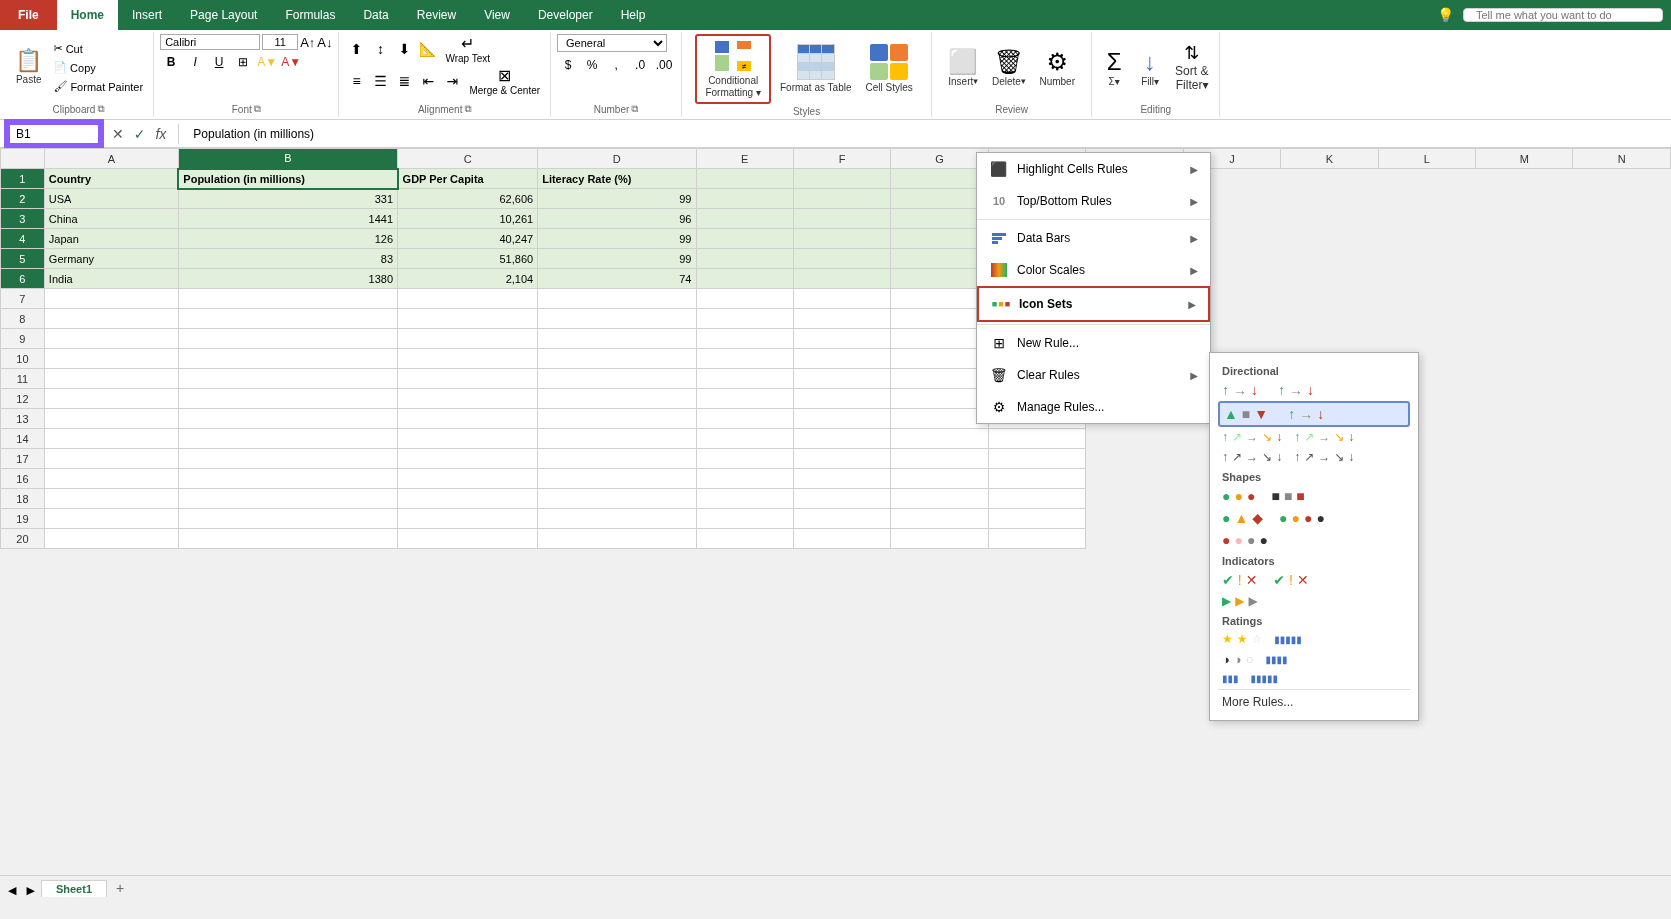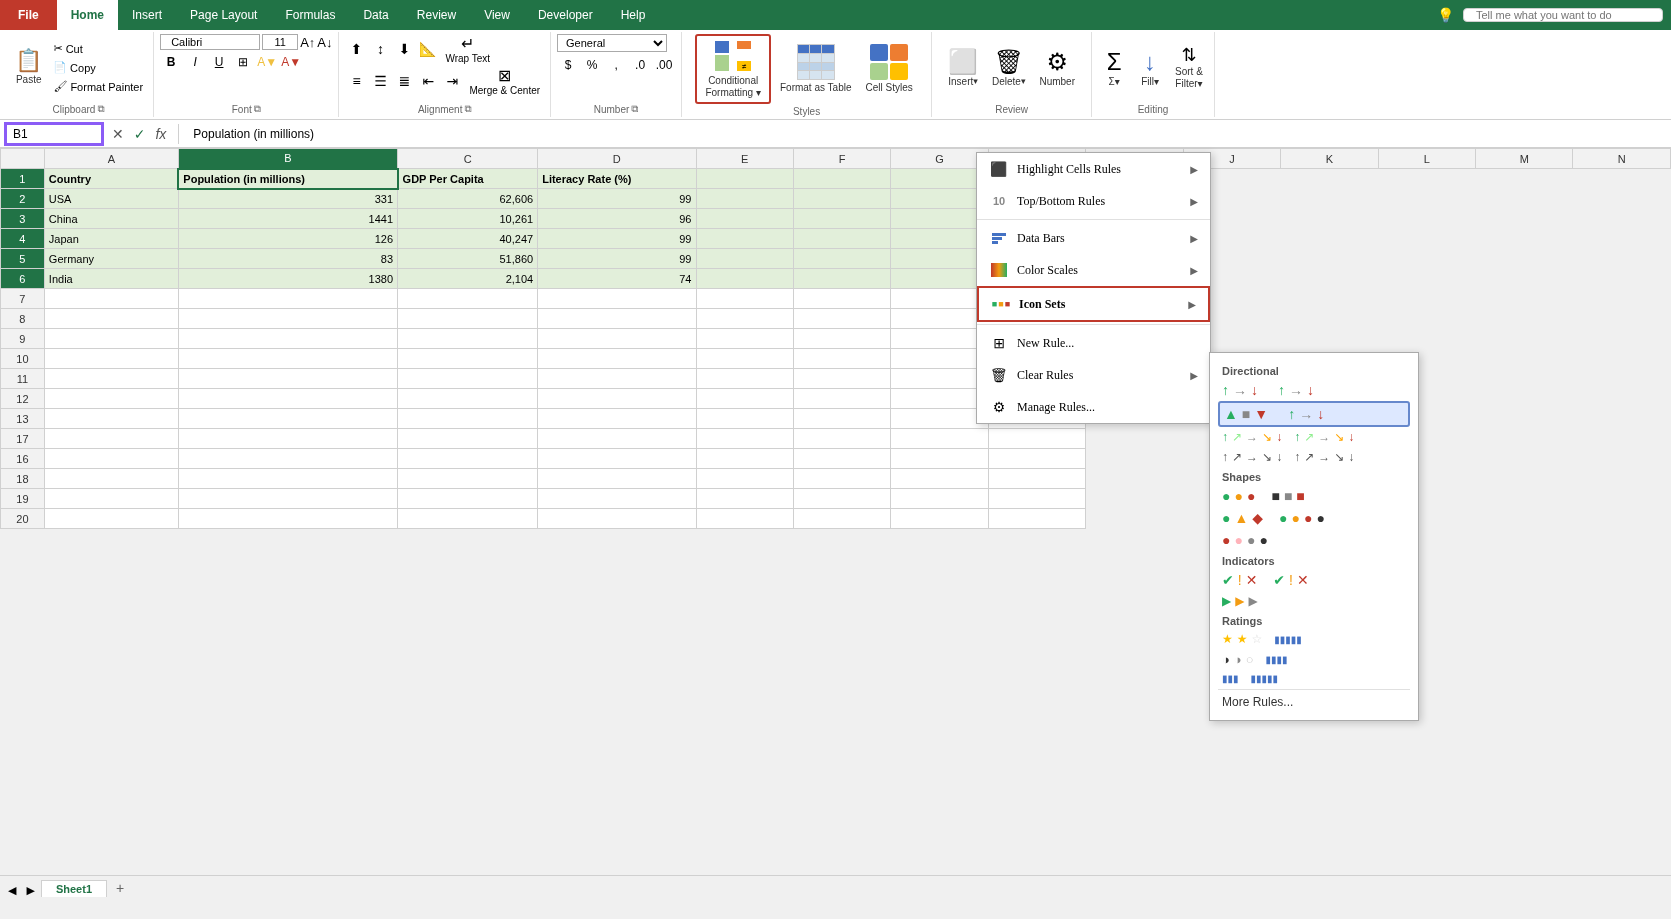--- a/index.html
+++ b/index.html
@@ -105,21 +105,21 @@
       align-items: center;
       height: 28px;
       background: #fff;
       border-bottom: 1px solid #d0d0d0;
       padding: 0 4px;
       gap: 4px;
     }
 
     .name-box {
       width: 100px;
-      border: 3px solid #8b5cf6;
+      border: 6px solid #8b5cf6;
       padding: 2px 6px;
       font-size: 12px;
       background: #fff;
     }
 
     .formula-bar-btns {
       display: flex;
       gap: 2px;
       color: #555;
       font-size: 14px;
@@ -243,21 +243,20 @@
       width: 20px;
       height: 20px;
       display: flex;
       align-items: center;
       justify-content: center;
       font-size: 14px;
     }
 
     .menu-item .menu-label {
       flex: 1;
-      font-family: Liberation Serif, serif;
     }
 
     .menu-item .submenu-arrow {
       color: #666;
       font-size: 10px;
     }
 
     .menu-divider {
       height: 1px;
       background: #e0e0e0;
@@ -310,21 +309,21 @@
       font-size: 11px;
       padding: 1px 4px;
       background: #fff;
       width: 110px;
       cursor: pointer;
     }
 
     .toolbar-font-name {
       border: 1px solid #aaa;
       font-size: 11px;
-      padding: 1px 10px;
+      padding: 1px 4px;
       width: 100px;
     }
     .toolbar-font-size {
       border: 1px solid #aaa;
       font-size: 11px;
       padding: 1px 2px;
       width: 36px;
       text-align: center;
     }
 
@@ -606,21 +605,21 @@
         <div class="rb-btn">
           <span class="icon" style="font-size:24px;">Σ</span>
           <span class="label" style="display:flex; align-items:center;">Σ▾</span>
         </div>
         <div class="rb-btn">
           <span class="icon" style="font-size:24px; color:#4472c4;">↓</span>
           <span class="label" style="display:flex; align-items:center;">Fill▾</span>
         </div>
         <div class="rb-btn">
           <span class="icon" style="font-size:18px;">⇅</span>
-          <span class="label" style="font-size:10px; text-align:center; line-height:1.2;">Sort &amp;<br>Filter▾</span>
+          <span class="label" style="font-size:12px; line-height:1.2;">Sort &amp;<br>Filter▾</span>
         </div>
       </div>
       <div class="ribbon-group-label">Editing</div>
     </div>
 
   </div>
 
   <div class="formula-bar">
     <input class="name-box" value="B1" style="">
     <div class="formula-bar-btns">
@@ -809,20 +808,31 @@
               <td></td>
               <td style="text-align: right;"></td>
               <td style="text-align: right;"></td>
               <td style="text-align: right;"></td>
               <td></td>
               <td></td>
               <td></td>
               <td></td>
             </tr>
             <tr>
+              <td class="row-header">14</td>
+              <td></td>
+              <td style="text-align: right;"></td>
+              <td style="text-align: right;"></td>
+              <td style="text-align: right;"></td>
+              <td></td>
+              <td></td>
+              <td></td>
+              <td></td>
+            </tr>
+            <tr>
               <td class="row-header">17</td>
               <td></td>
               <td style="text-align: right;"></td>
               <td style="text-align: right;"></td>
               <td style="text-align: right;"></td>
               <td></td>
               <td></td>
               <td></td>
               <td></td>
             </tr>

